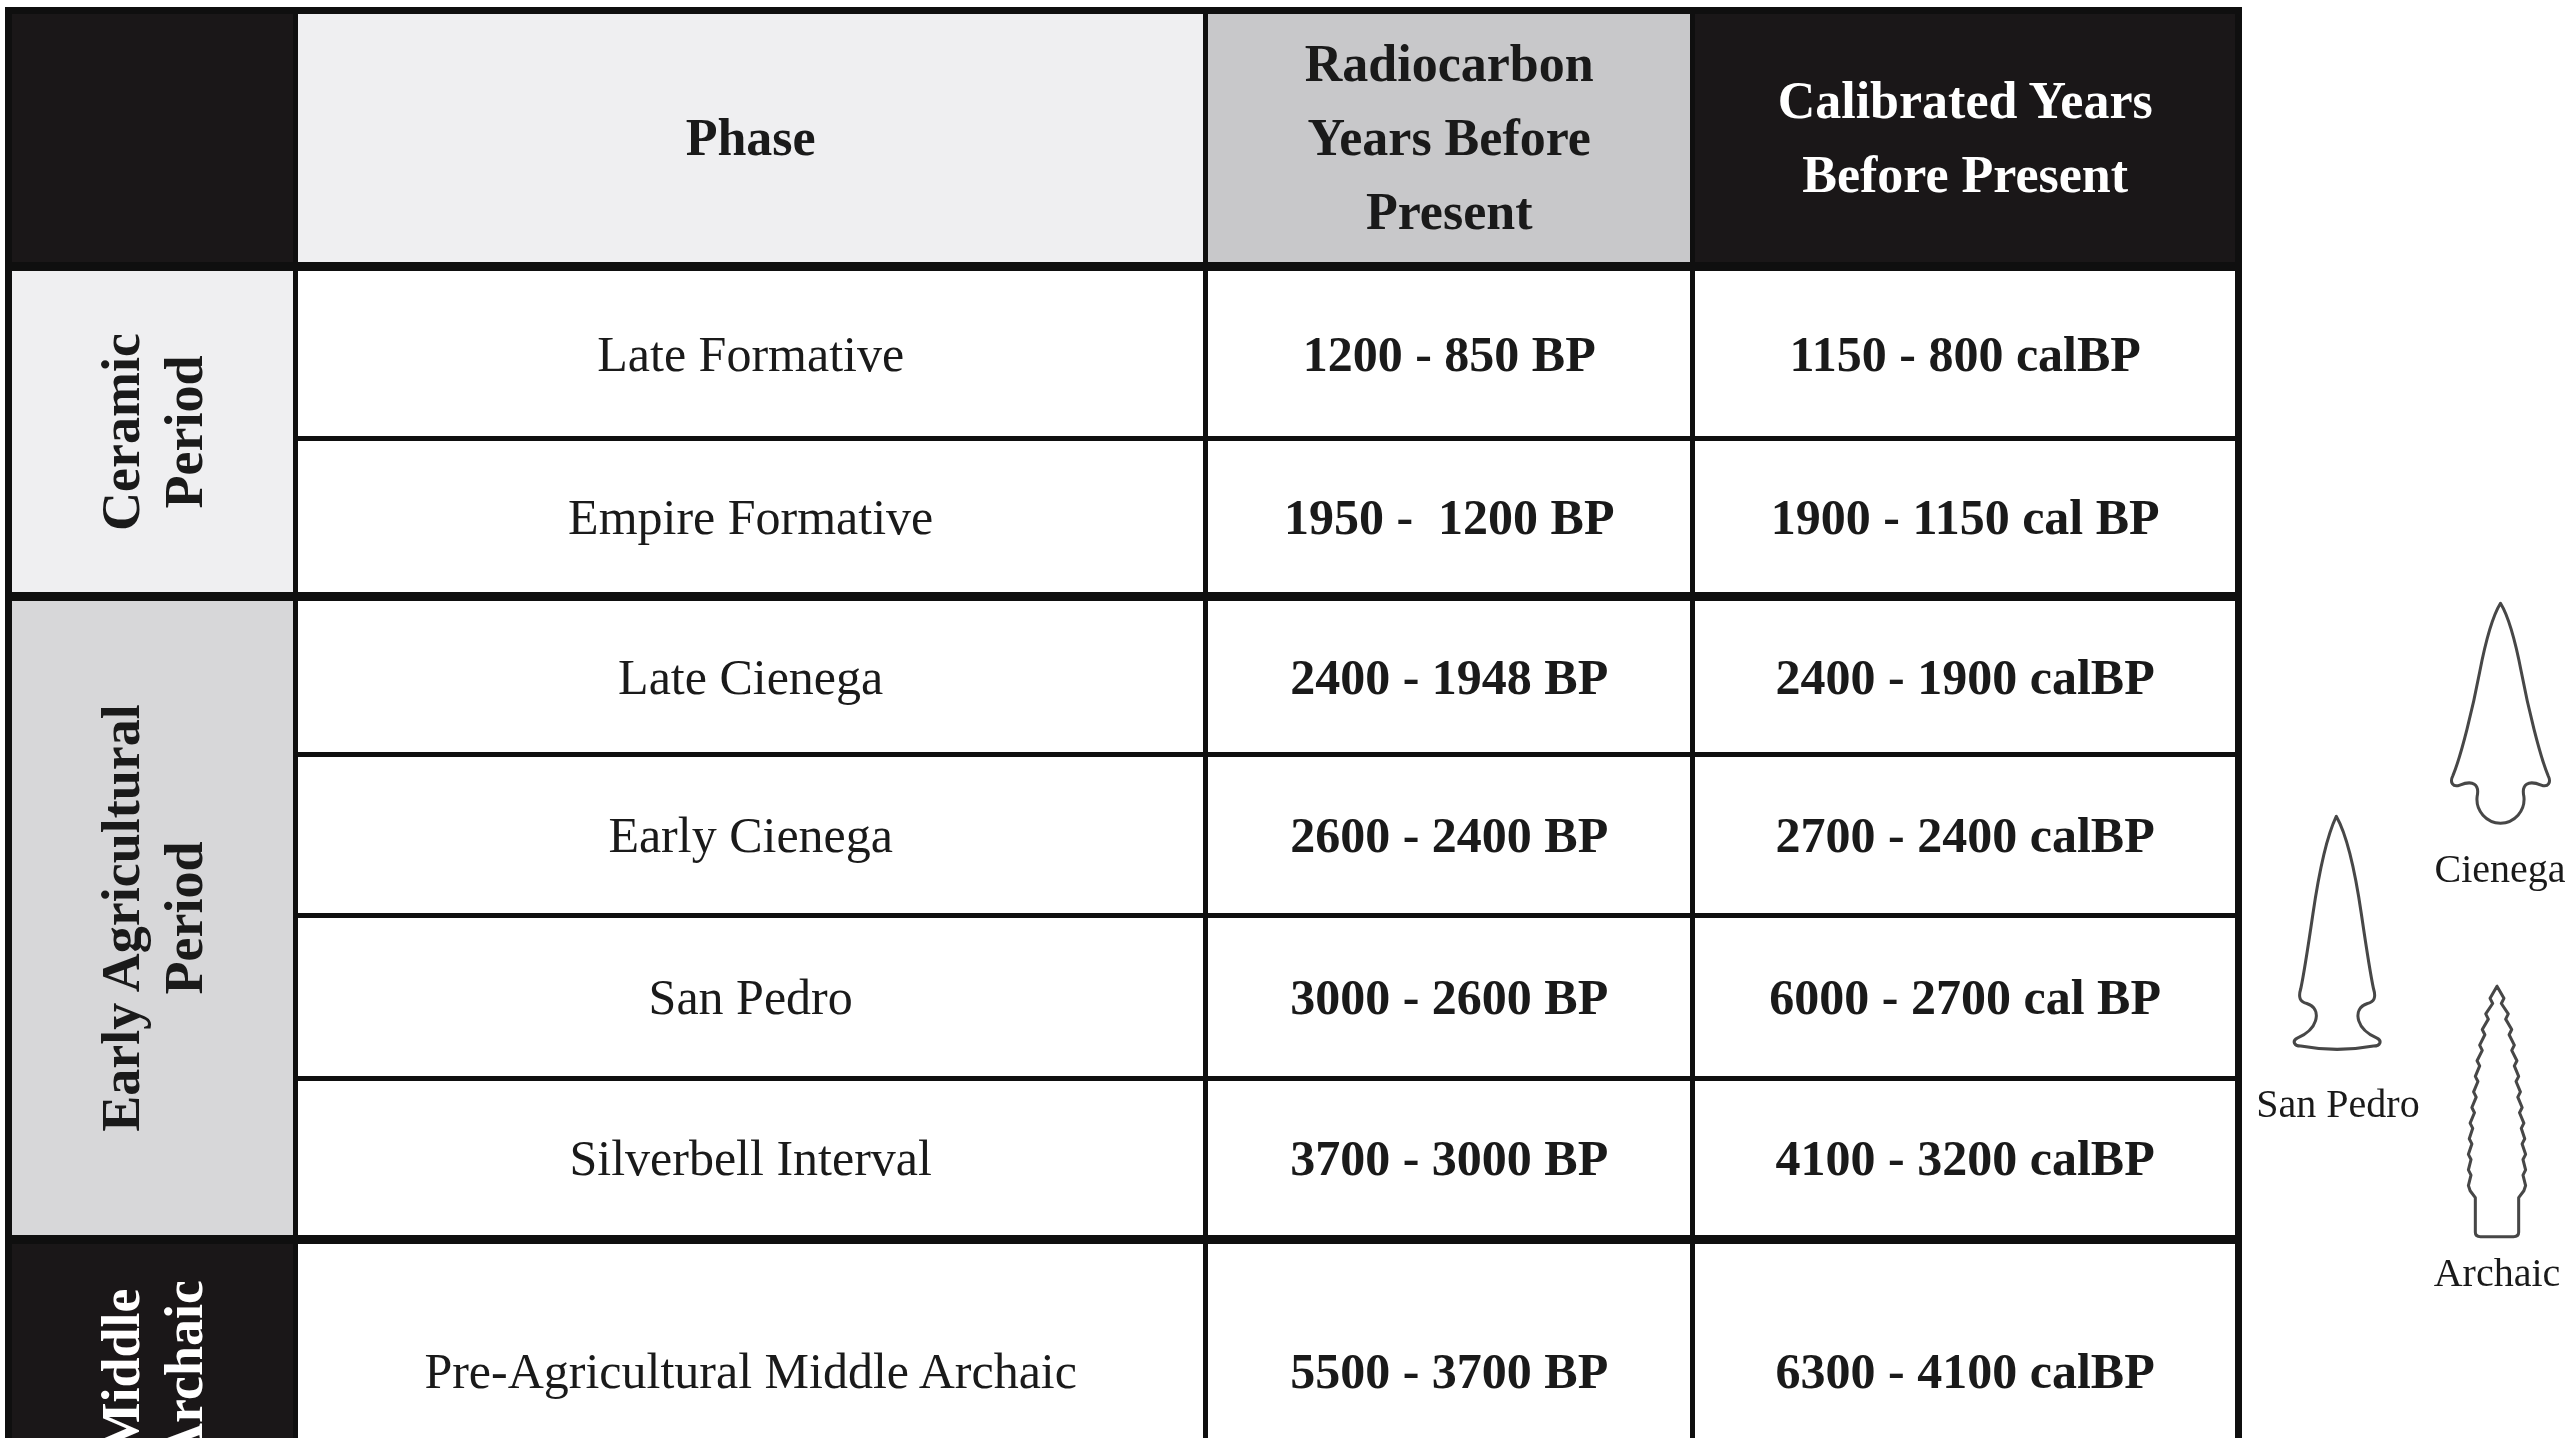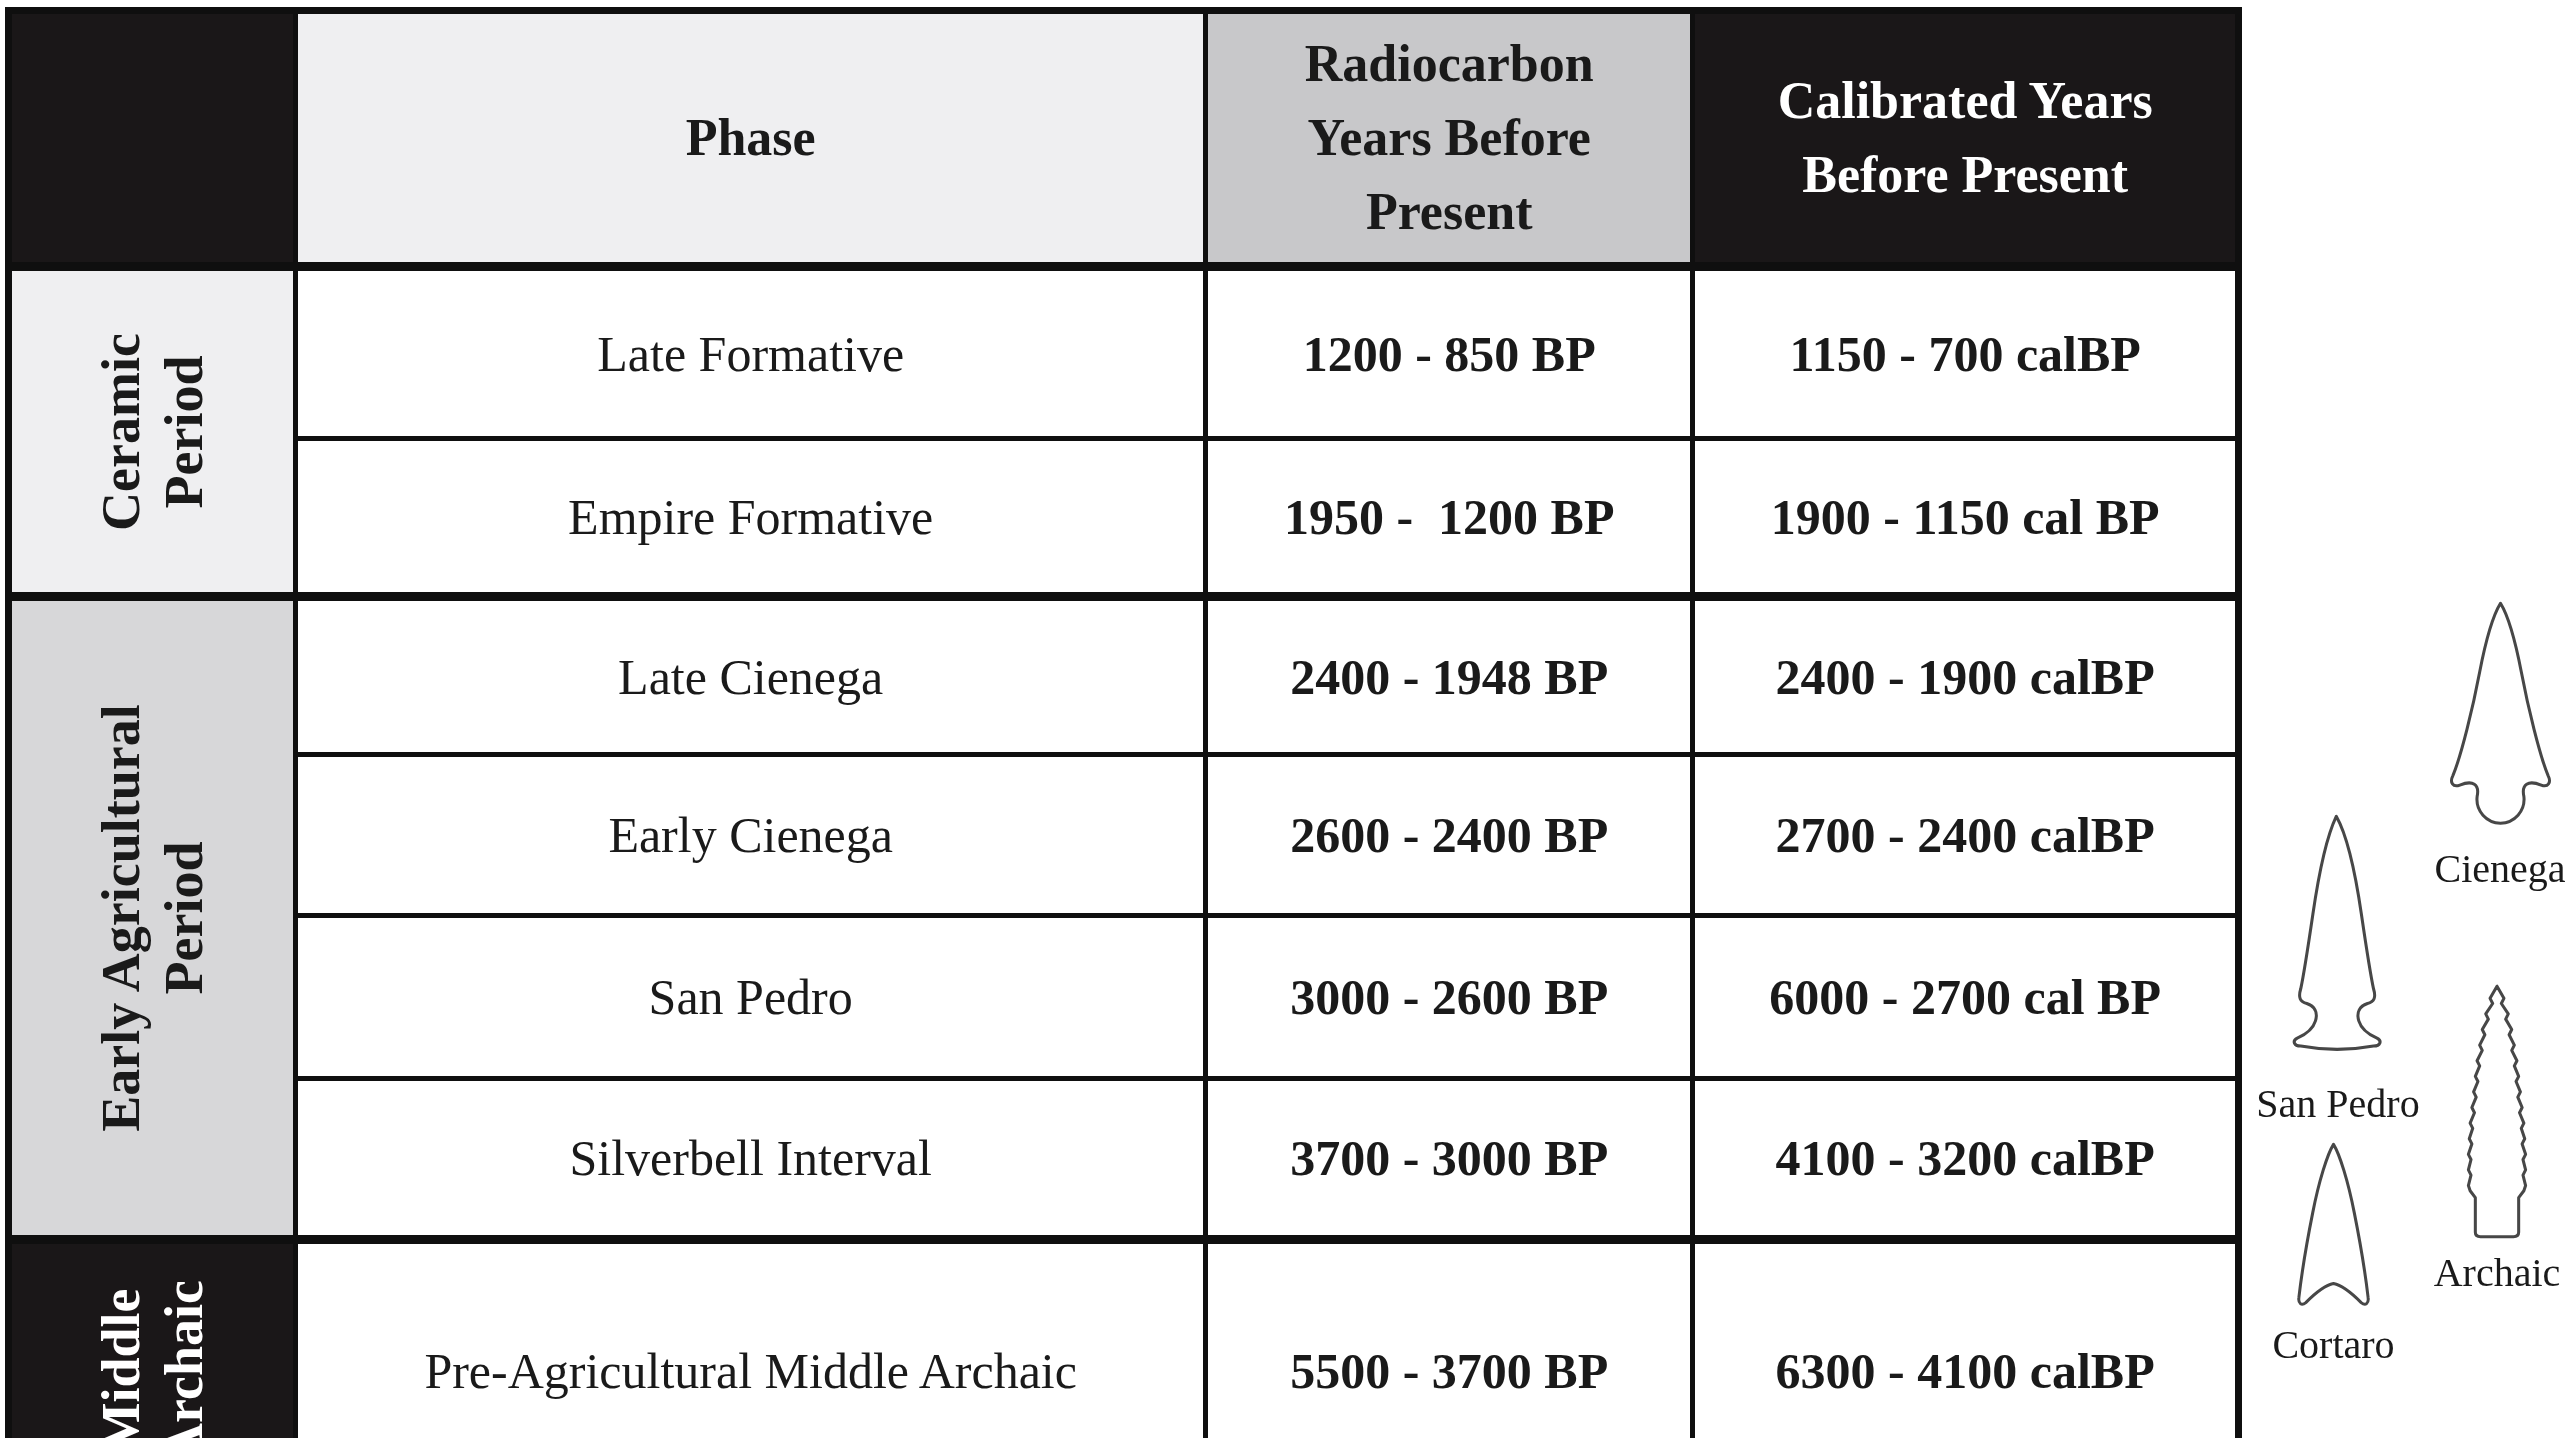--- a/index.html
+++ b/index.html
@@ -79,21 +79,21 @@
     </tr>
     <tr class="r1 sep">
       <td class="period light" rowspan="2">
         <div class="vtext">
           <div>Ceramic</div>
           <div>Period</div>
         </div>
       </td>
       <td class="phase">Late Formative</td>
       <td class="val">1200 - 850 BP</td>
-      <td class="val">1150 - 700 calBP</td>
+      <td class="val">1150 - 800 calBP</td>
     </tr>
     <tr class="r2">
       <td class="phase">Empire Formative</td>
       <td class="val">1950 -  1200 BP</td>
       <td class="val">1900 - 1150 cal BP</td>
     </tr>
     <tr class="r3 sep">
       <td class="period medium" rowspan="4">
         <div class="vtext">
           <div>Early Agricultural</div>
@@ -147,21 +147,15 @@
     <div class="plabel">San Pedro</div>
   </div>
 
   <div class="point pt-empire">
     <svg width="80" height="260" viewBox="0 0 92 300">
       <path d="M46 6 L38 20 41 26 33 38 36 44 29 56 32 62 26 74 29 80 23 92 26 98 21 110 24 116 19 128 22 134 17 146 20 152 15 164 18 170 14 182 17 188 13 200 16 206 13 218 16 224 13 236 15 242 21 250 21 290 Q21 295 27 295 L65 295 Q71 295 71 290 L71 250 77 242 79 236 76 224 79 218 76 206 79 200 75 188 78 182 74 170 77 164 72 152 75 146 70 134 73 128 68 116 71 110 66 98 69 92 63 80 66 74 60 62 63 56 56 44 59 38 51 26 54 20 Z"></path>
     </svg>
     <div class="plabel">Archaic</div>
   </div>
 
-  <div class="point pt-cortaro">
-    <svg width="87" height="173" viewBox="0 0 100 200">
-      <path d="M50 5 C43 16 33 48 26 84 C20 114 13 156 10 182 C9 189 13 192 18 188 C30 176 40 168 50 166 C60 168 70 176 82 188 C87 192 91 189 90 182 C87 156 80 114 74 84 C67 48 57 16 50 5 Z"></path>
-    </svg>
-    <div class="plabel">Cortaro</div>
-  </div>
 
 </div>
 
 
 </body></html>

